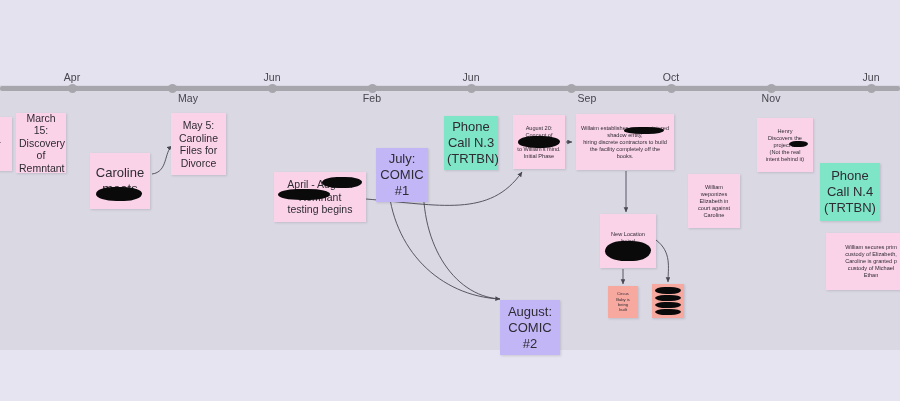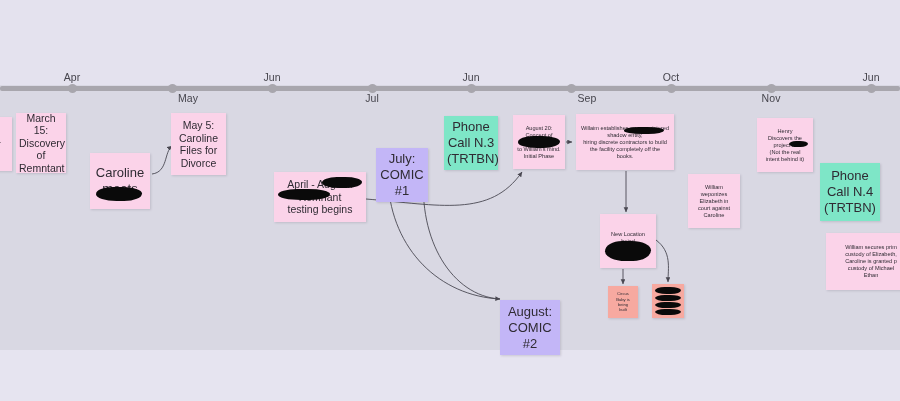--- a/index.html
+++ b/index.html
@@ -114,21 +114,21 @@
 
   <div id="axis"></div>
   <div id="ticks-layer">
       <div class="tick" style="left: 72px;"></div>
       <div class="tick-label above" style="left: 72px;">Apr</div>
       <div class="tick" style="left: 172px;"></div>
       <div class="tick-label below" style="left: 188px;">May</div>
       <div class="tick" style="left: 272px;"></div>
       <div class="tick-label above" style="left: 272px;">Jun</div>
       <div class="tick" style="left: 372px;"></div>
-      <div class="tick-label below" style="left: 372px;">Jul</div>
+      <div class="tick-label below" style="left: 372px;">Feb</div>
       <div class="tick" style="left: 471px;"></div>
       <div class="tick-label above" style="left: 471px;">Jun</div>
       <div class="tick" style="left: 571px;"></div>
       <div class="tick-label below" style="left: 587px;">Sep</div>
       <div class="tick" style="left: 671px;"></div>
       <div class="tick-label above" style="left: 671px;">Oct</div>
       <div class="tick" style="left: 771px;"></div>
       <div class="tick-label below" style="left: 771px;">Nov</div>
       <div class="tick" style="left: 871px;"></div>
       <div class="tick-label above" style="left: 871px;">Jun</div>

